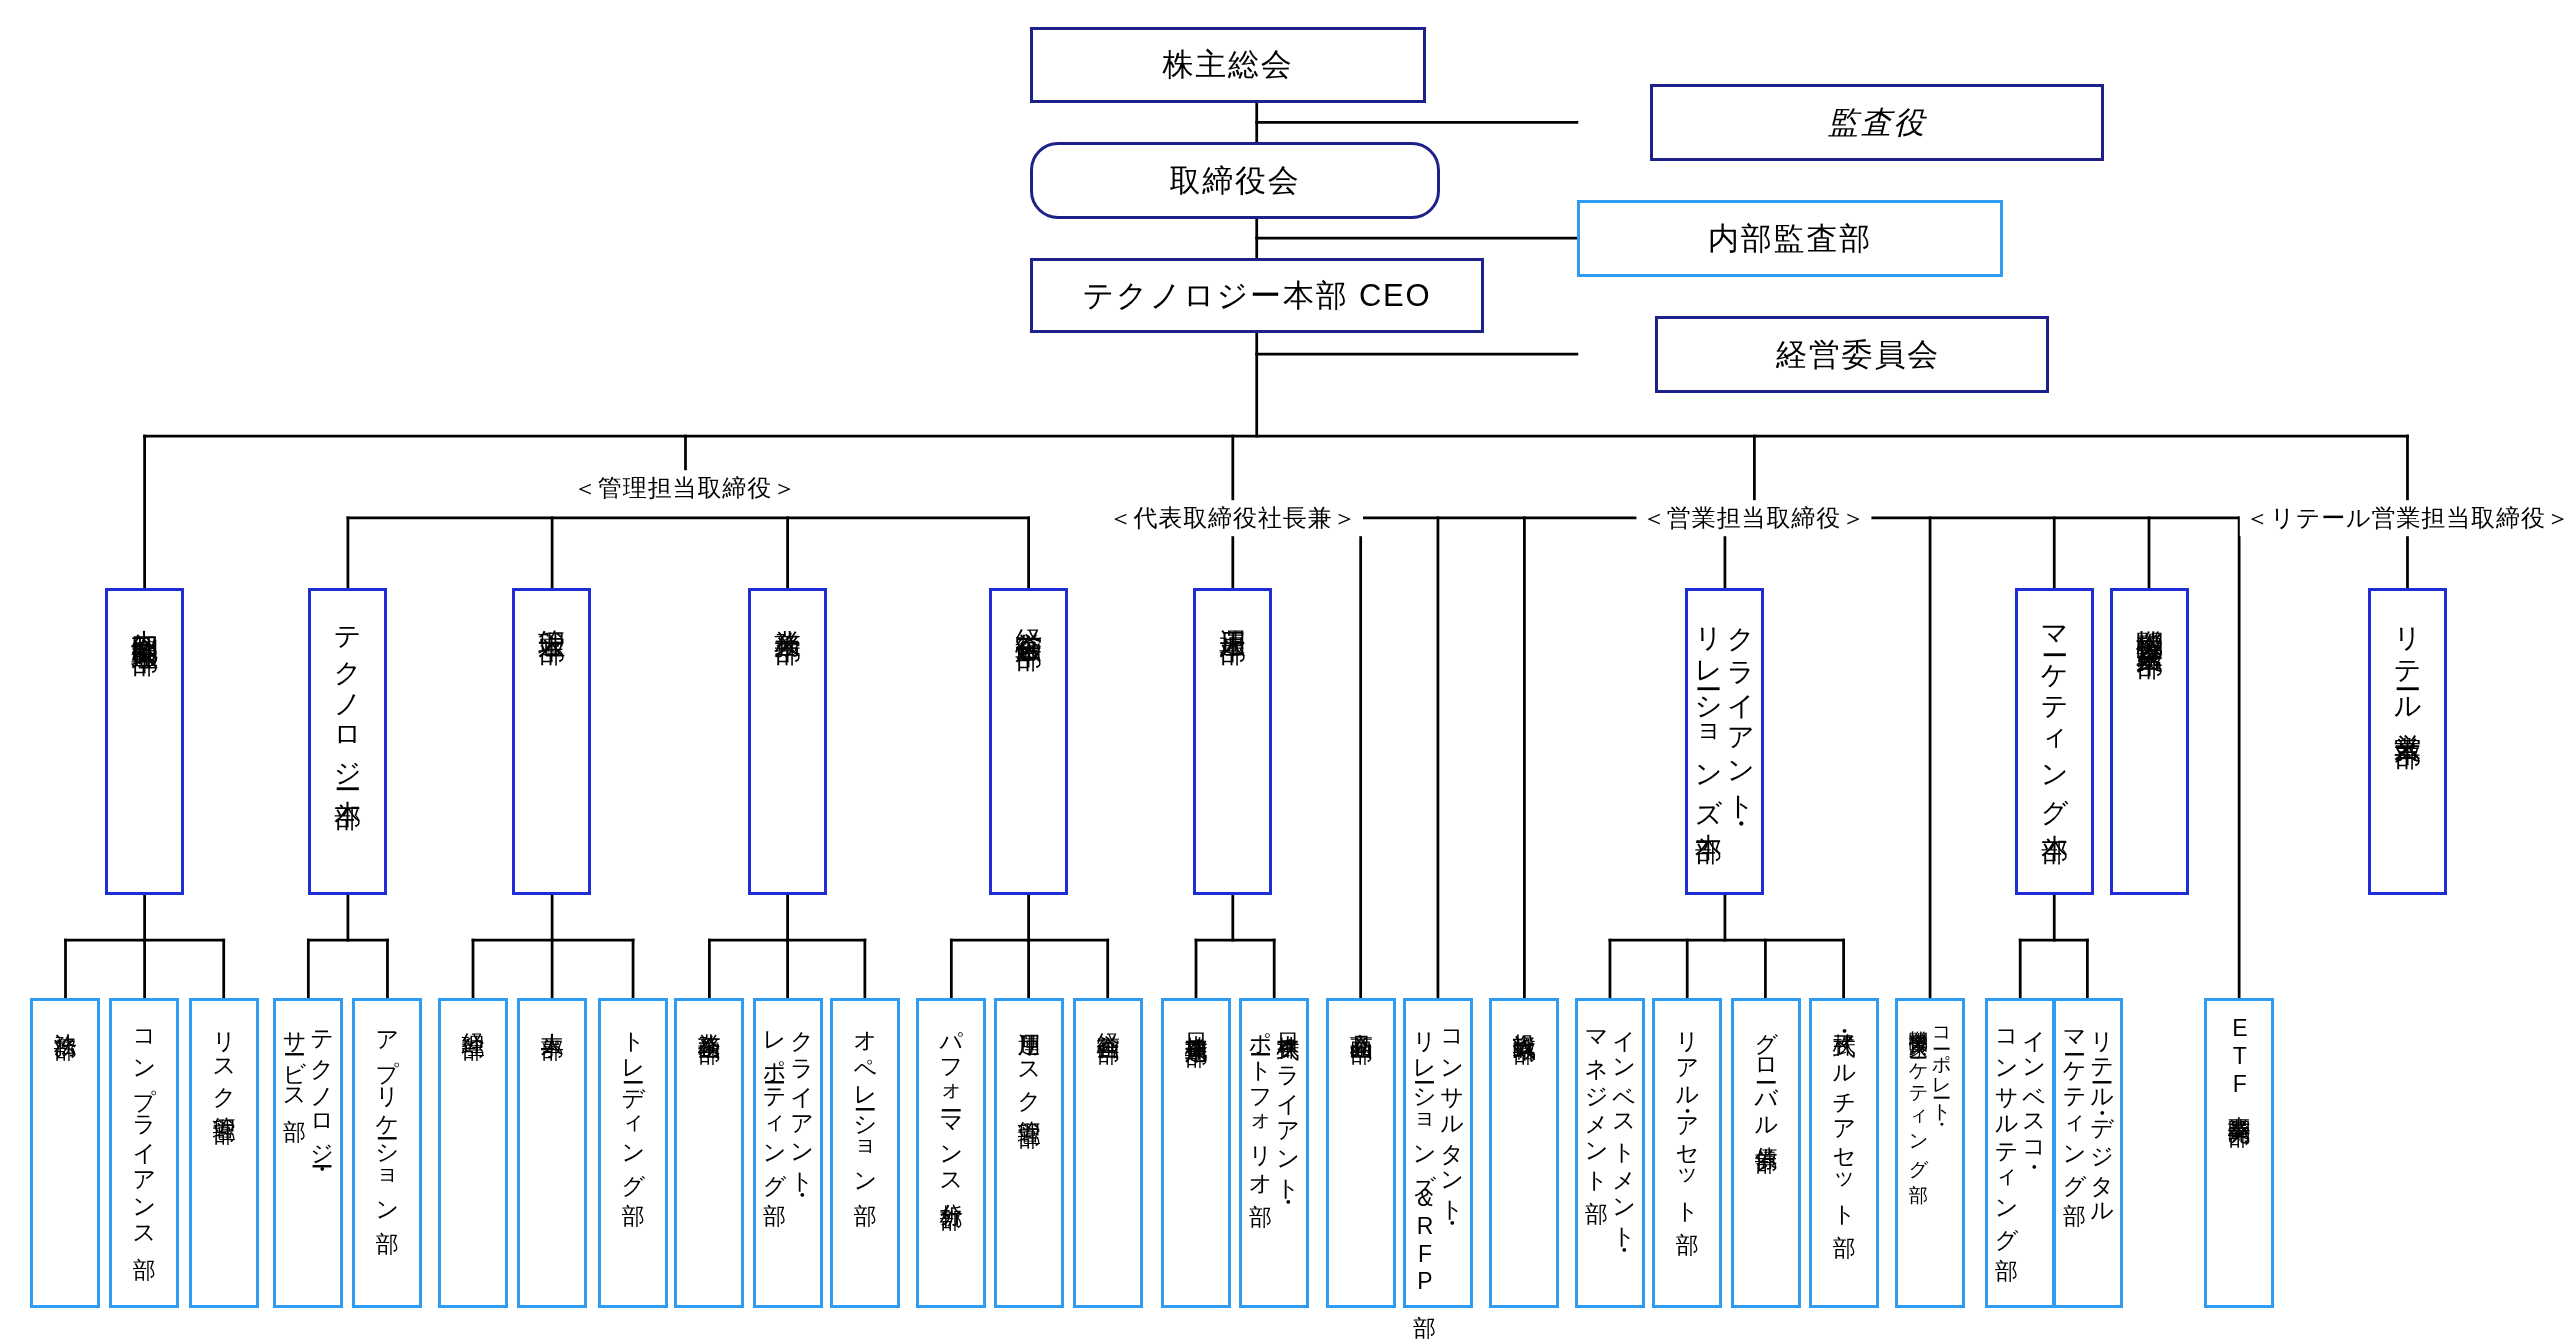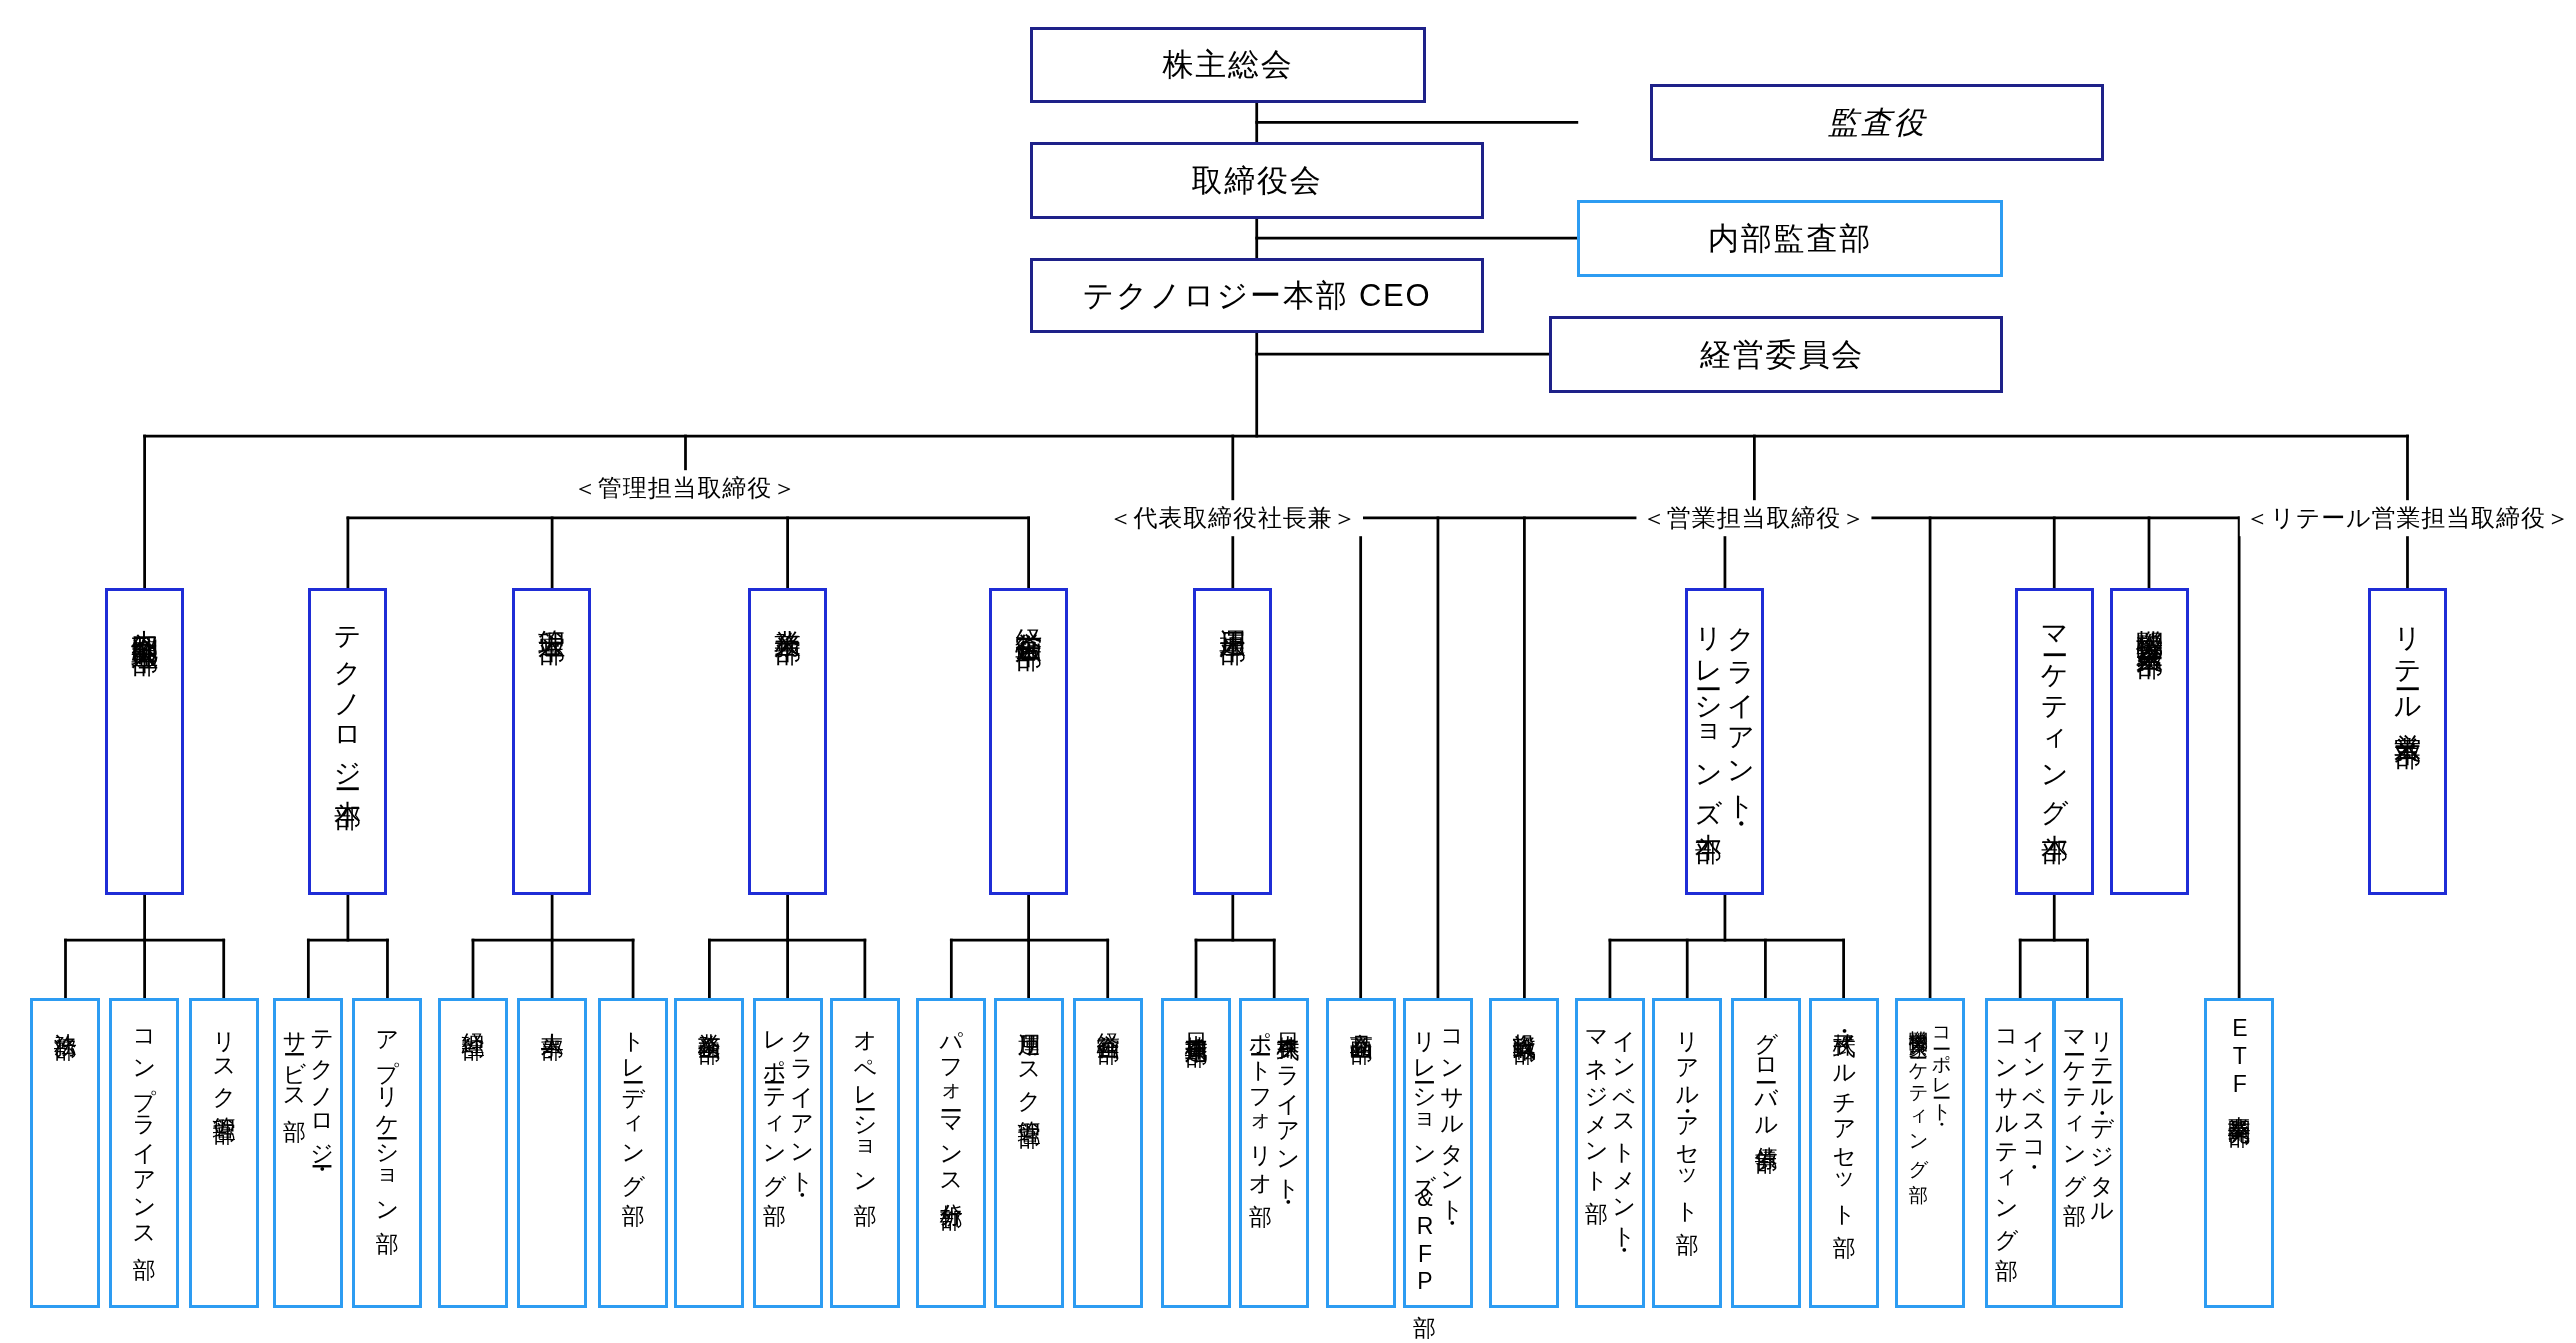--- a/index.html
+++ b/index.html
@@ -89,24 +89,24 @@
       <line x1="1834" y1="1020.5" x2="1834" y2="1086.5" stroke="#000" stroke-width="3"></line>
       <line x1="1919" y1="1020.5" x2="1919" y2="1086.5" stroke="#000" stroke-width="3"></line>
       <line x1="2004" y1="1020.5" x2="2004" y2="1086.5" stroke="#000" stroke-width="3"></line>
       <line x1="2233" y1="971.5" x2="2233" y2="1023.5" stroke="#000" stroke-width="3"></line>
       <line x1="2194.5" y1="1022" x2="2270.5" y2="1022" stroke="#000" stroke-width="3"></line>
       <line x1="2196" y1="1020.5" x2="2196" y2="1086.5" stroke="#000" stroke-width="3"></line>
       <line x1="2269" y1="1020.5" x2="2269" y2="1086.5" stroke="#000" stroke-width="3"></line>
     </svg>
 <div class="box hbox navy" style="left: 1030px; top: 27px; width: 396px; height: 76px;">株主総会</div>
     <div class="box hbox navy" style="left: 1650px; top: 84px; width: 454px; height: 77px; font-style: italic;">監査役</div>
-    <div class="box hbox navy" style="left: 1030px; top: 142px; width: 454px; height: 77px;">取締役会</div>
+    <div class="box hbox navy" style="left: 1030px; top: 142px; width: 410px; height: 77px; border-radius: 28px;">取締役会</div>
     <div class="box hbox sky" style="left: 1577px; top: 200px; width: 426px; height: 77px;">内部監査部</div>
     <div class="box hbox navy" style="left: 1030px; top: 258px; width: 454px; height: 75px;">テクノロジー本部 CEO</div>
-    <div class="box hbox navy" style="left: 1549px; top: 316px; width: 454px; height: 77px; padding-left: 12px;">経営委員会</div>
+    <div class="box hbox navy" style="left: 1655px; top: 316px; width: 394px; height: 77px; padding-left: 12px;">経営委員会</div>
     <div class="dirlabel" style="left: 685px; top: 488px;">＜管理担当取締役＞</div>
     <div class="dirlabel" style="left: 1233px; top: 518px;">＜代表取締役社長兼＞</div>
     <div class="dirlabel" style="left: 1754px; top: 518px;">＜営業担当取締役＞</div>
     <div class="dirlabel" style="left: 2408px; top: 518px;">＜リテール営業担当取締役＞</div>
     <div class="box vbox divb" style="left: 105px; top: 588px; width: 79px; height: 307px;">
       <span class="vtext">内部統制監理本部</span>
     </div>
     <div class="box vbox divb" style="left: 308px; top: 588px; width: 79px; height: 307px;">
       <span class="vtext">テクノロジー本部</span>
     </div>

